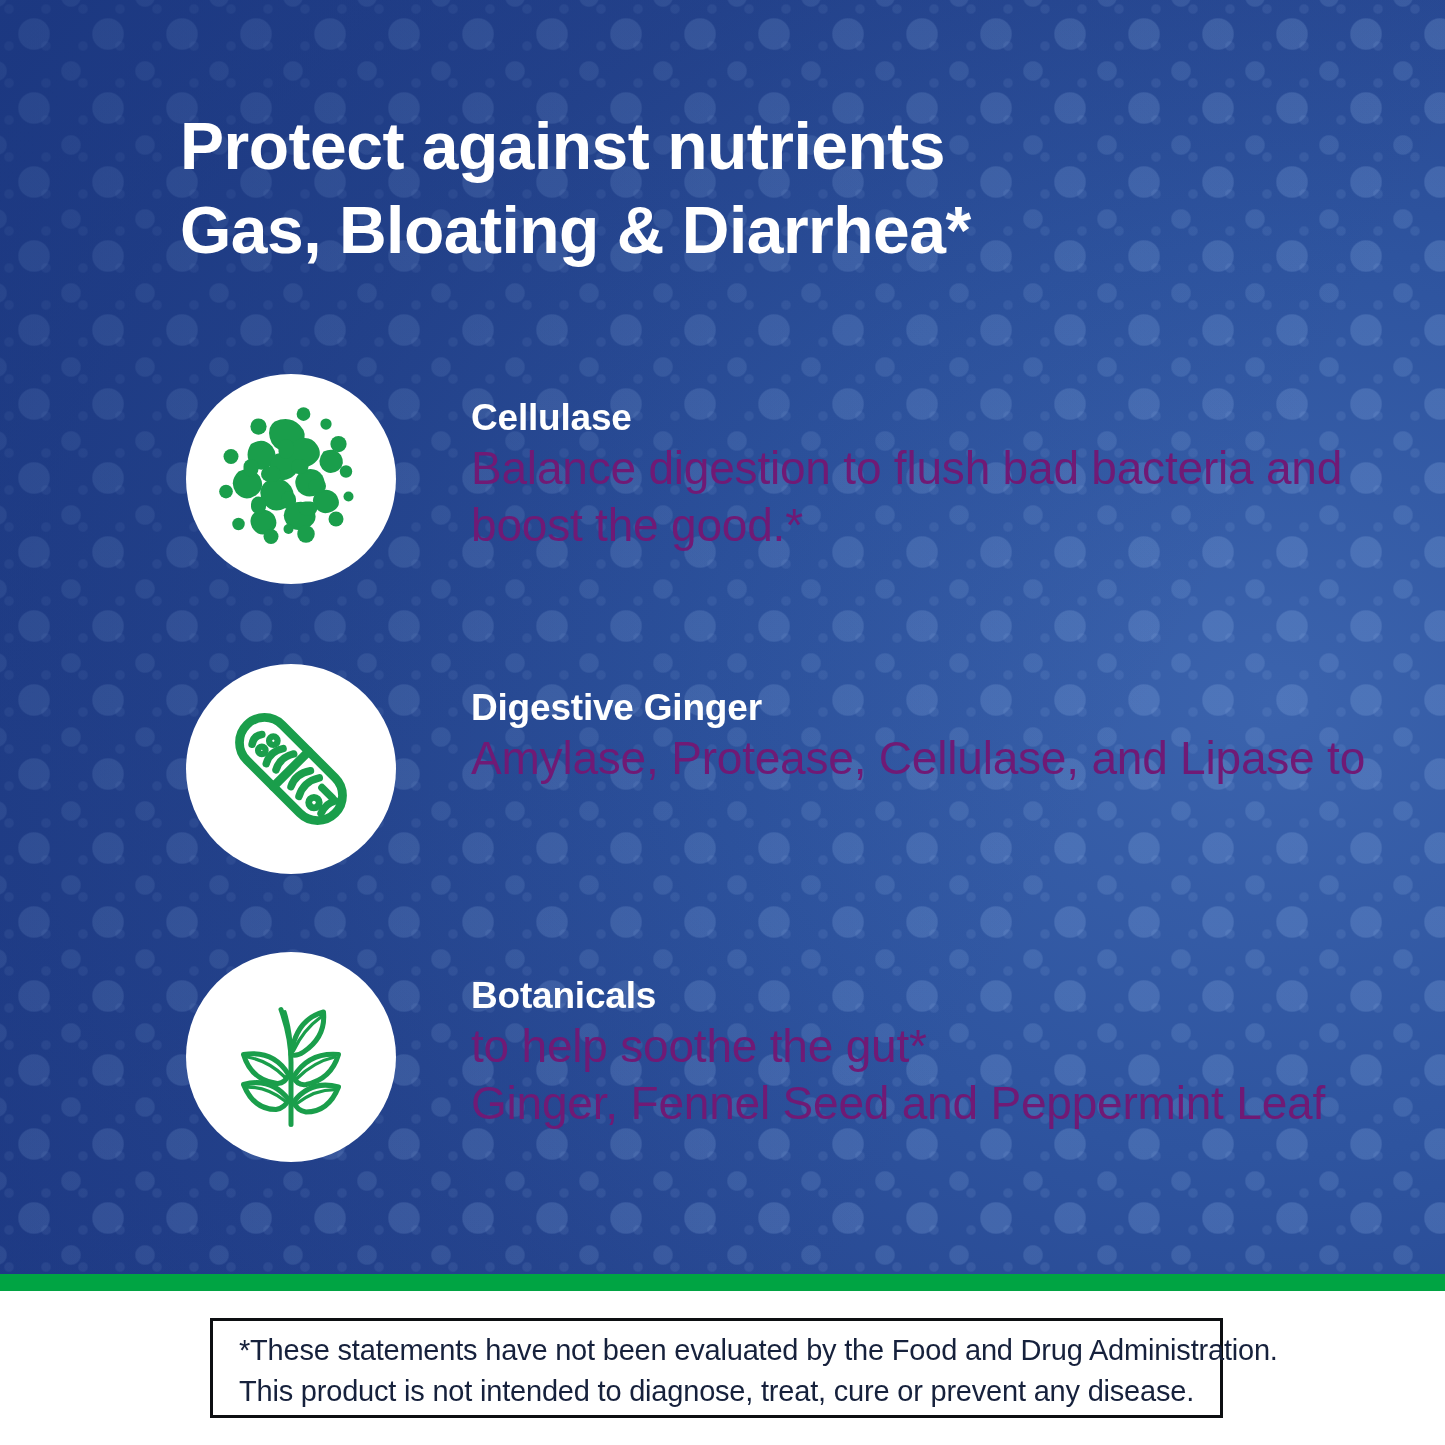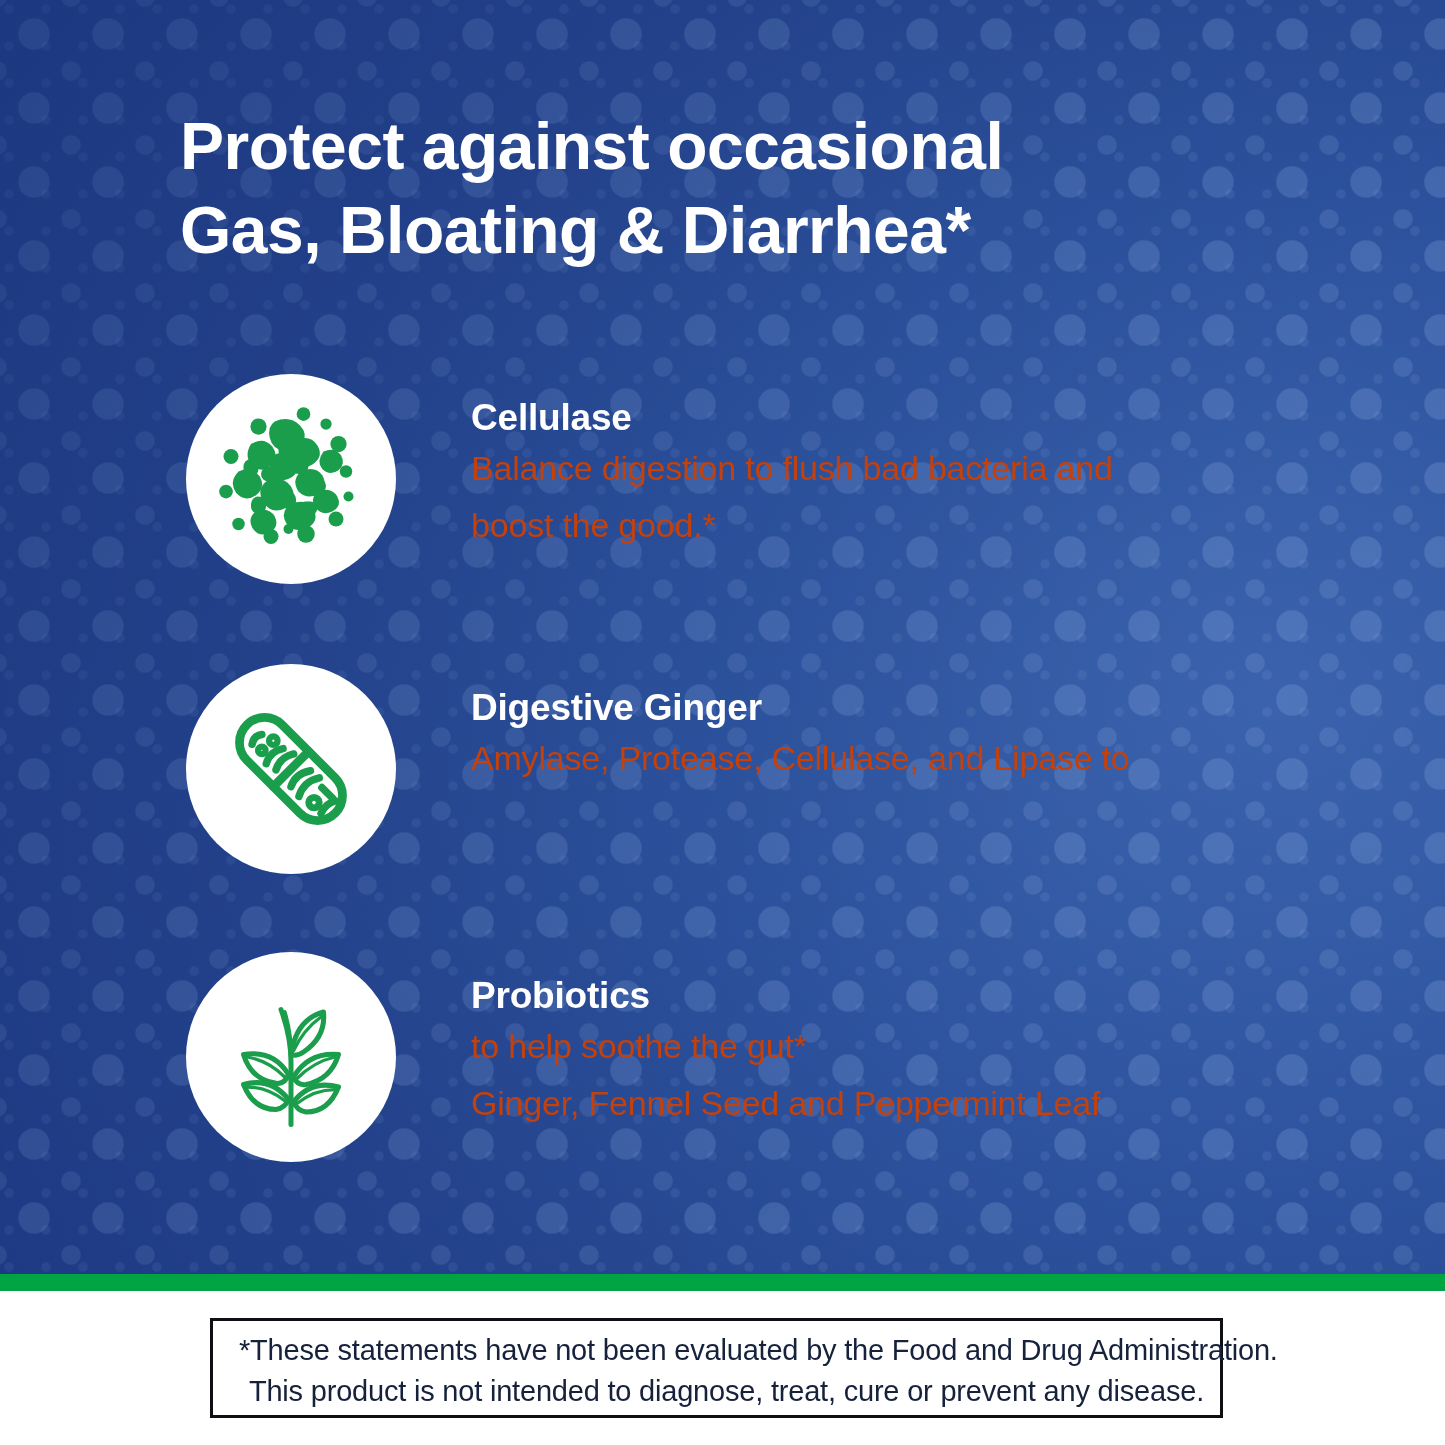--- a/index.html
+++ b/index.html
@@ -111,22 +111,22 @@
   .feature-title {
     display: block;
     color: #ffffff;
     font-size: 37px;
     font-weight: bold;
     line-height: 44px;
     letter-spacing: -0.2px;
   }
   .feature-desc {
     display: block;
-    color: #c2410c;
-    font-size: 34px;
+    color: #701a75;
+    font-size: 46px;
     font-weight: normal;
     line-height: 57px;
     letter-spacing: -0.2px;
   }
   .feature-desc .dl { display: block; white-space: nowrap; }
 
   
   #green-bar {
     position: absolute;
     left: 0;
@@ -139,21 +139,20 @@
   
   #disclaimer-box {
     position: absolute;
     left: 210px;
     top: 1318px;
     width: 1013px;
     height: 100px;
     border: 3px solid #0d0f12;
     background: #ffffff;
     box-sizing: border-box;
-    text-align: right;
   }
   #disclaimer-text {
     position: absolute;
     left: 26px;
     top: 9px;
     width: 965px;
     color: #16213c;
     font-size: 29px;
     line-height: 41px;
     letter-spacing: -0.2px;
@@ -166,21 +165,21 @@
 <div id="poster">
 
   <div id="blue-panel">
     <div id="dots-a"></div>
     <div id="dots-b"></div>
     <div id="dots-c"></div>
     <div id="panel-shade"></div>
   </div>
 
   <div id="headline">
-    <span class="hl-line">Protect against occasional</span>
+    <span class="hl-line">Protect against nutrients</span>
     <span class="hl-line">Gas, Bloating &amp; Diarrhea*</span>
   </div>
 
   <div class="feature-row" id="feature-row-0">
     <div class="icon-badge">
       <svg width="150" height="150" viewBox="0 0 120 120">
         <g fill="#1a9e4b">
 
           <path d="M47 14 q12-5 20 3 q7 7 2 15 q-5 8-14 6 q-10-2-12-11 q-2-9 4-13 z"></path>
           <path d="M66 28 q10-3 15 5 q5 8-2 14 q-7 6-14 1 q-7-5-5-13 q1-5 6-7 z"></path>
@@ -278,21 +277,21 @@
 
           <path d="M62 96 Q76 78 98 84 Q90 104 72 104 Q65 103 62 96 Z"></path>
           <path d="M65 97 Q79 86 95 86" stroke-width="2.6"></path>
 
           <path d="M58 94 Q44 76 22 82 Q30 102 48 102 Q55 101 58 94 Z"></path>
           <path d="M55 95 Q41 84 25 84" stroke-width="2.6"></path>
         </g>
       </svg>
     </div>
     <div class="feature-text">
-      <span class="feature-title">Probiotics</span>
+      <span class="feature-title">Botanicals</span>
       <span class="feature-desc">
         <span class="dl">to help soothe the gut*</span>
         <span class="dl">Ginger, Fennel Seed and Peppermint Leaf</span>
       </span>
     </div>
   </div>
 
   <div id="green-bar"></div>
 
   <div id="disclaimer-box">

